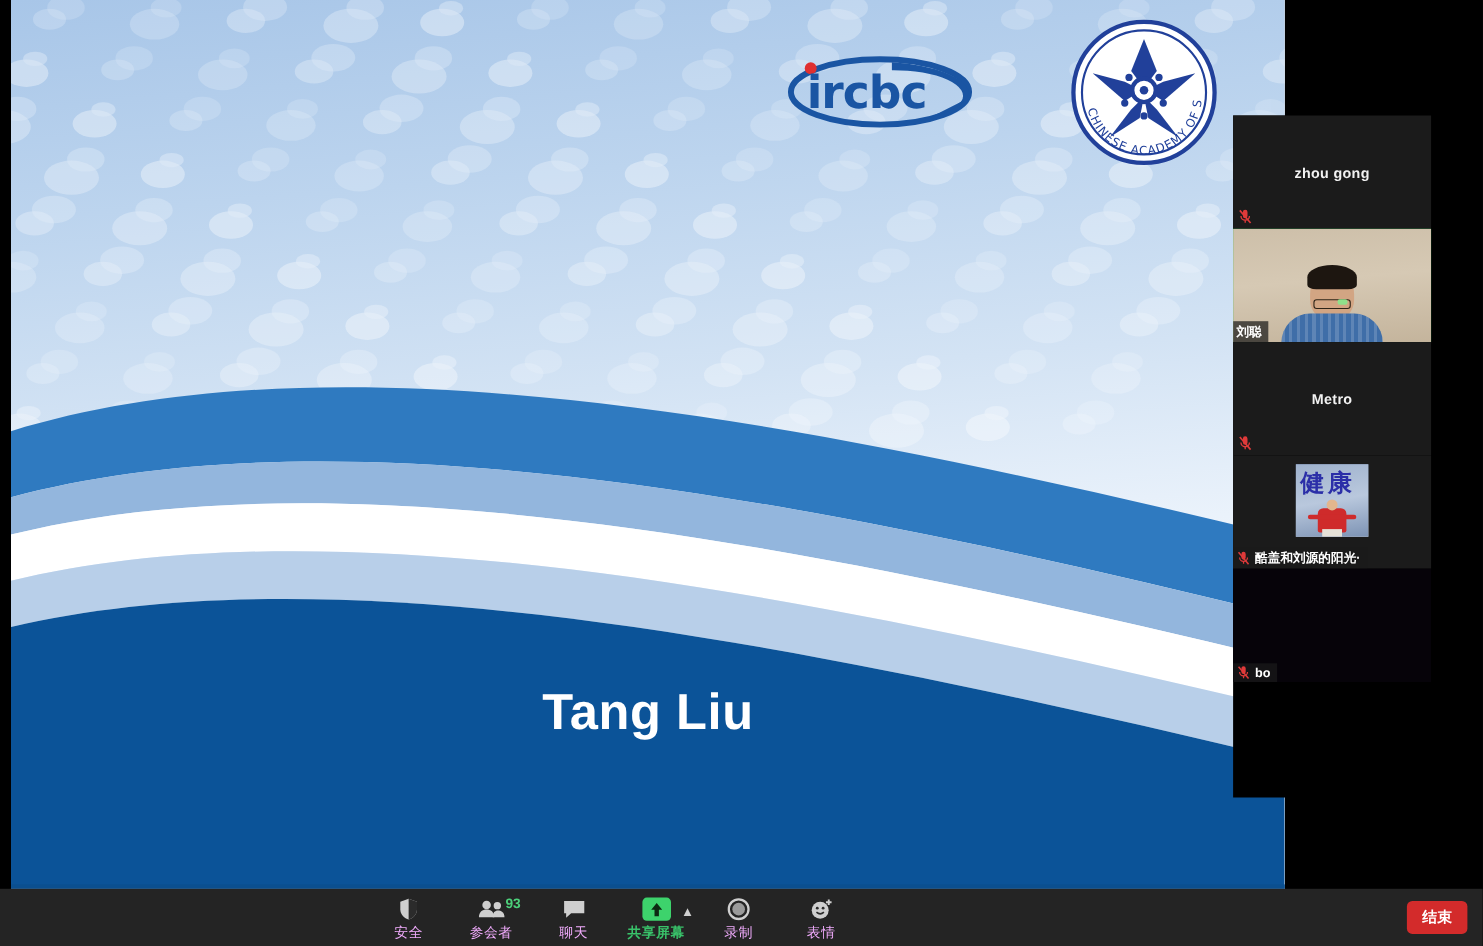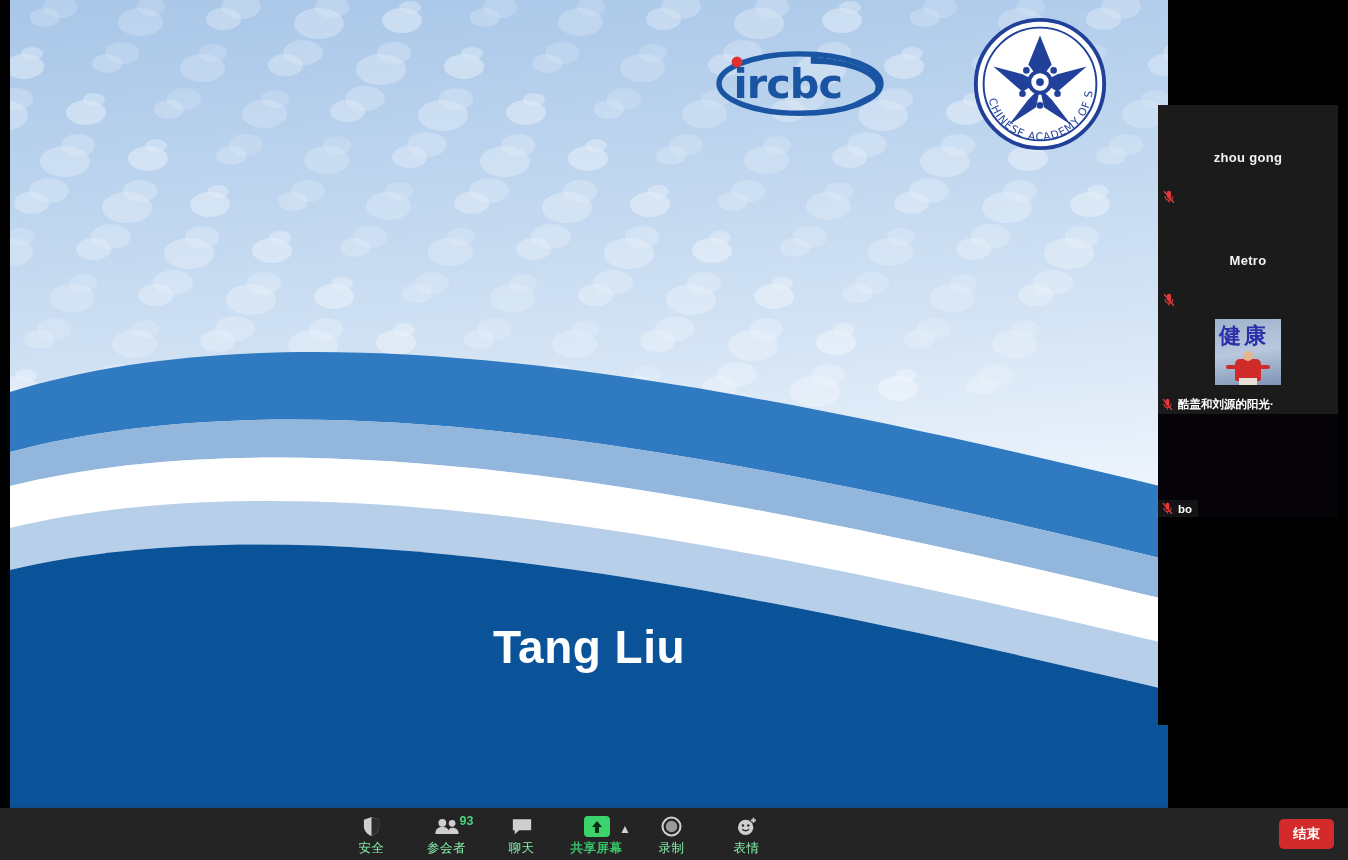--- a/index.html
+++ b/index.html
@@ -78,21 +78,21 @@
   .sioc-en {
     font-size: 18px; color: #1d1d1d; letter-spacing: .3px; margin-top: 5px;
     font-family: "Liberation Sans", sans-serif; white-space: nowrap;
   }
 
   .logo-ircbc { position: absolute; left: 700px; top: 36px; width: 180px; height: 88px; }
   .logo-cas  { position: absolute; left: 952px; top: 14px; width: 156px; height: 140px; }
 
   
   .filmstrip {
-    position: absolute; left: 1158px; top: 105px;
+    position: absolute; left: 1121px; top: 105px;
     width: 180px; height: 620px;
     background: #000;
   }
   .vtile {
     position: relative; width: 180px; height: 103px; overflow: hidden;
     background: #1c1c1c;
   }
   .vtile.dark { background: #1b1b1b; }
   .vtile.darker { background: #060309; }
   .vtile.active { outline: 2px solid #35c95a; outline-offset: -2px; }
@@ -139,21 +139,21 @@
     position: absolute; left: 0; bottom: 0; width: 1348px; height: 52px;
     background: #242424;
     display: flex; align-items: center;
   }
   .tb-items { display: flex; align-items: flex-start; gap: 0; margin-left: 334px; }
   .tb-item {
     width: 75px; display: flex; flex-direction: column; align-items: center;
     gap: 3px; padding-top: 5px; cursor: pointer; position: relative;
   }
   .tb-icon { height: 21px; display: flex; align-items: center; justify-content: center; position: relative; }
-  .tb-label { font-size: 12.5px; color: #86efac; letter-spacing: .5px; }
+  .tb-label { font-size: 12.5px; color: #f0abfc; letter-spacing: .5px; }
   .tb-item.share .tb-label { color: #39c26a; font-weight: 700; }
   .count-badge {
     position: absolute; left: 26px; top: -2px;
     color: #4cd07a; font-size: 12.5px; font-weight: 700;
   }
   .share-box {
     width: 26px; height: 21px; background: #3dd36c; border-radius: 4px;
     display: flex; align-items: center; justify-content: center;
   }
   .chev-up {
@@ -473,20 +473,35 @@
       <div class="vtile-name-center">zhou gong</div>
       <svg class="mute-badge" viewBox="0 0 16 16">
         <path d="M5.6 3.2a2.4 2.4 0 0 1 4.8 0v4a2.4 2.4 0 0 1-4.8 0z" fill="#e03a3a"></path>
         <path d="M3.6 7.2a4.4 4.4 0 0 0 8.8 0" fill="none" stroke="#e03a3a" stroke-width="1.4"></path>
         <path d="M8 11.6v2.6" stroke="#e03a3a" stroke-width="1.4"></path>
         <path d="M2.4 1.4 L13.6 14.6" stroke="#e03a3a" stroke-width="1.7"></path>
       </svg>
     </div>
 
 
+    <div class="vtile active">
+      <div class="photo-indoor">
+        <div style="position:absolute;left:50%;bottom:0;transform:translateX(-50%);width:92px;">
+          <div style="position:absolute;left:50%;bottom:20px;transform:translateX(-50%);width:40px;height:44px;border-radius:46% 46% 42% 42%;background:#d2a583;"></div>
+          <div style="position:absolute;left:50%;bottom:48px;transform:translateX(-50%);width:45px;height:22px;border-radius:50% 50% 18% 18%;background:#1d1610;"></div>
+          <div style="position:absolute;left:50%;bottom:30px;transform:translateX(-50%);width:34px;height:9px;border:1.5px solid #2e2418;border-radius:3px;"></div>
+          <div style="position:absolute;left:50%;bottom:34px;transform:translateX(5px);width:9px;height:5px;background:#8fe08a;border-radius:2px;"></div>
+          <div style="position:absolute;left:50%;bottom:0;transform:translateX(-50%);width:92px;height:26px;border-radius:26px 26px 0 0;background:#3f6ea8;"></div>
+          <div style="position:absolute;left:50%;bottom:0;transform:translateX(-50%);width:92px;height:26px;border-radius:26px 26px 0 0;background:repeating-linear-gradient(90deg,rgba(255,255,255,.16) 0 3px,transparent 3px 7px);"></div>
+        </div>
+      </div>
+      <div class="vtile-label">
+        <span>刘聪</span>
+      </div>
+    </div>
 
     <div class="vtile dark">
       <div class="vtile-name-center">Metro</div>
       <svg class="mute-badge" viewBox="0 0 16 16">
         <path d="M5.6 3.2a2.4 2.4 0 0 1 4.8 0v4a2.4 2.4 0 0 1-4.8 0z" fill="#e03a3a"></path>
         <path d="M3.6 7.2a4.4 4.4 0 0 0 8.8 0" fill="none" stroke="#e03a3a" stroke-width="1.4"></path>
         <path d="M8 11.6v2.6" stroke="#e03a3a" stroke-width="1.4"></path>
         <path d="M2.4 1.4 L13.6 14.6" stroke="#e03a3a" stroke-width="1.7"></path>
       </svg>
     </div>

